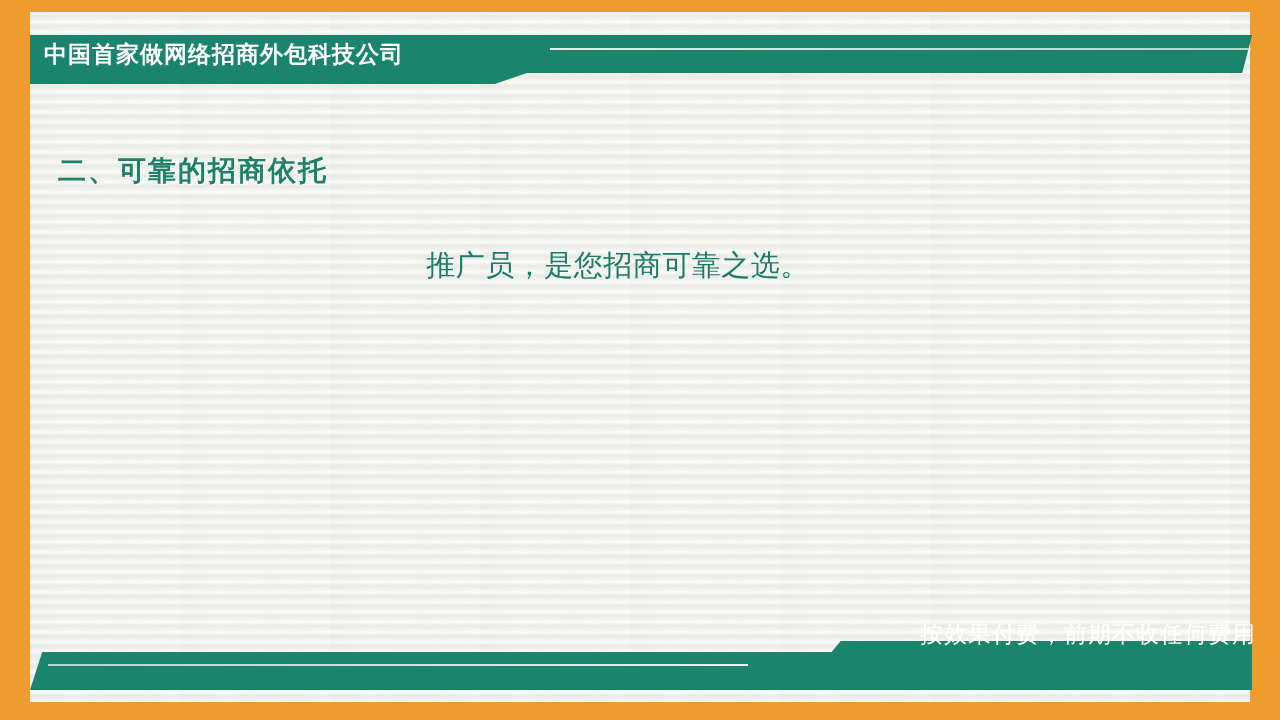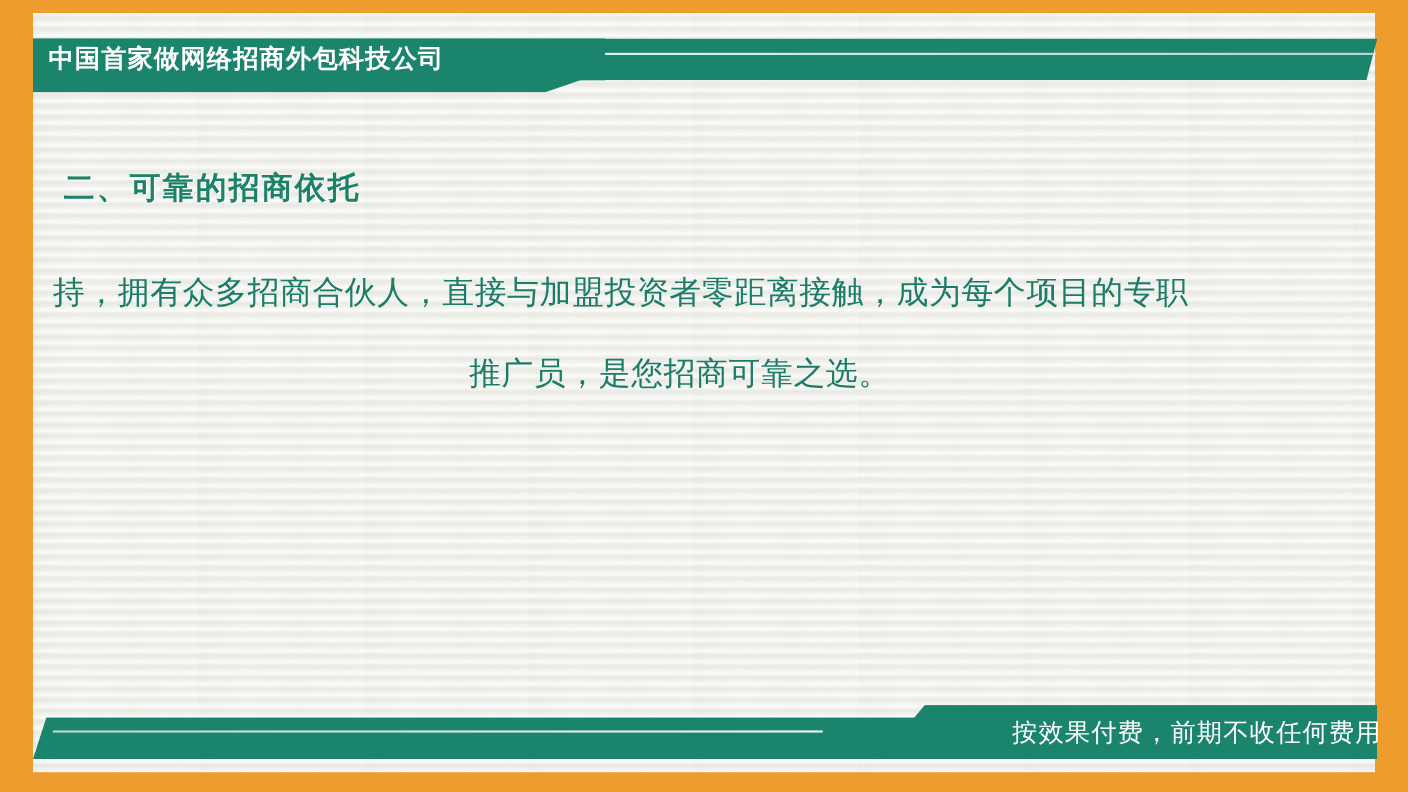--- a/index.html
+++ b/index.html
@@ -186,48 +186,47 @@
     left: 48px;
     top: 664px;
     width: 700px;
     height: 2px;
     background: linear-gradient(90deg, rgba(206,228,222,0.85), rgba(240,248,245,0.95));
     z-index: 5;
   }
   #footer-text {
     position: absolute;
     right: 44px;
-    top: 650px;
+    top: 620px;
     z-index: 6;
     color: #FFFFFF;
     font-size: 23px;
     letter-spacing: 1px;
     line-height: 33px;
     white-space: nowrap;
-    font-family: Liberation Sans, sans-serif;
+    font-family: Liberation Mono, monospace;
   }
 </style>
 </head>
 <body>
 
 <div id="slide">
 
   <div id="paper"></div>
 
   <div id="header-band-shadow"></div>
   <div id="header-band"></div>
   <div id="header-rule"></div>
   <div id="header-plate"></div>
   <div id="header-plate-foot"></div>
   <div id="header-title">中国首家做网络招商外包科技公司</div>
 
   <div id="heading">二、可靠的招商依托</div>
 
   <div id="body-text">
-    <p>持，拥有众多招商合伙人，直接与加盟投资者零距离接触，成为每个项目的专职</p>
     <p class="last">推广员，是您招商可靠之选。</p>
   </div>
 
   <div id="footer-band"></div>
   <div id="footer-plate"></div>
   <div id="footer-rule"></div>
   <div id="footer-text">按效果付费，前期不收任何费用</div>
 
 </div>
 

